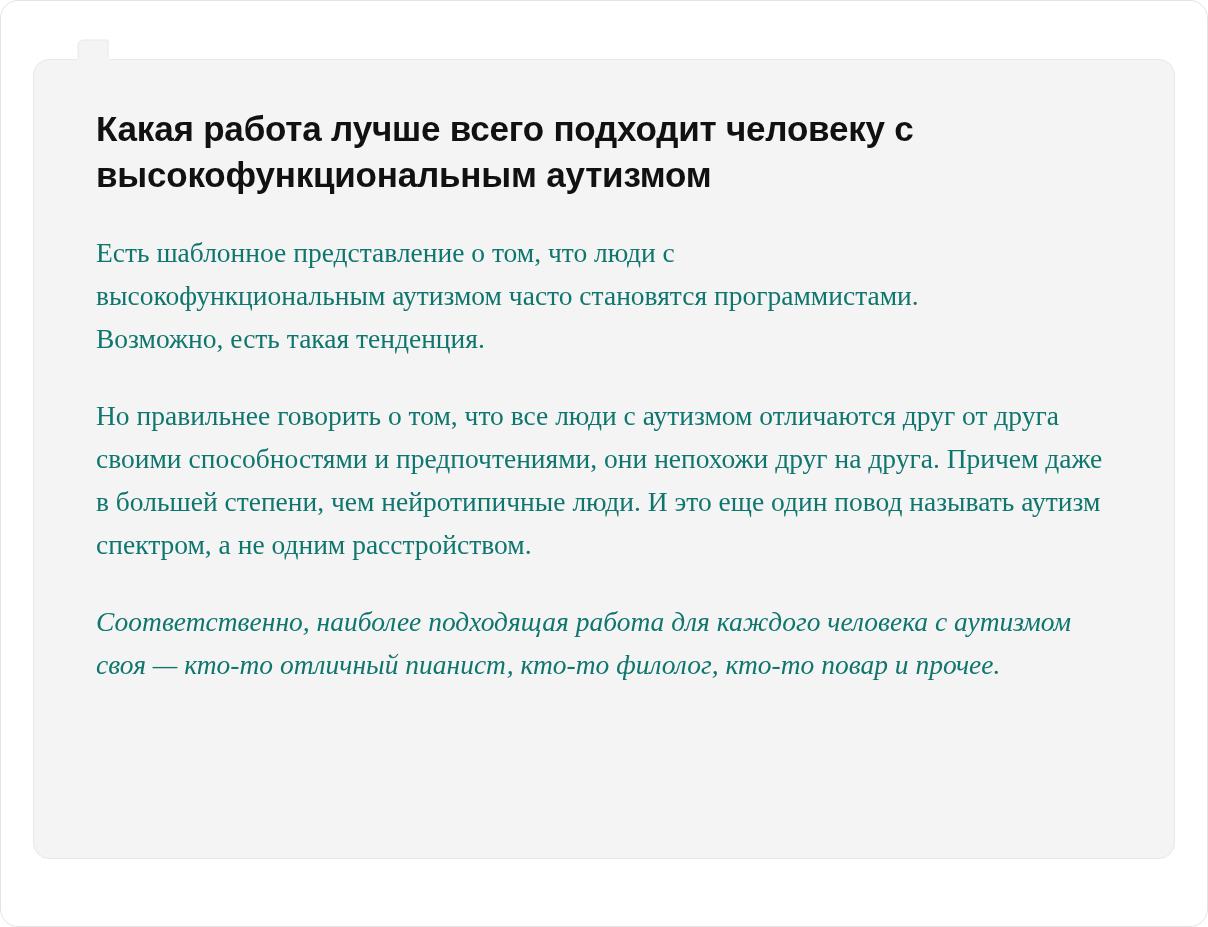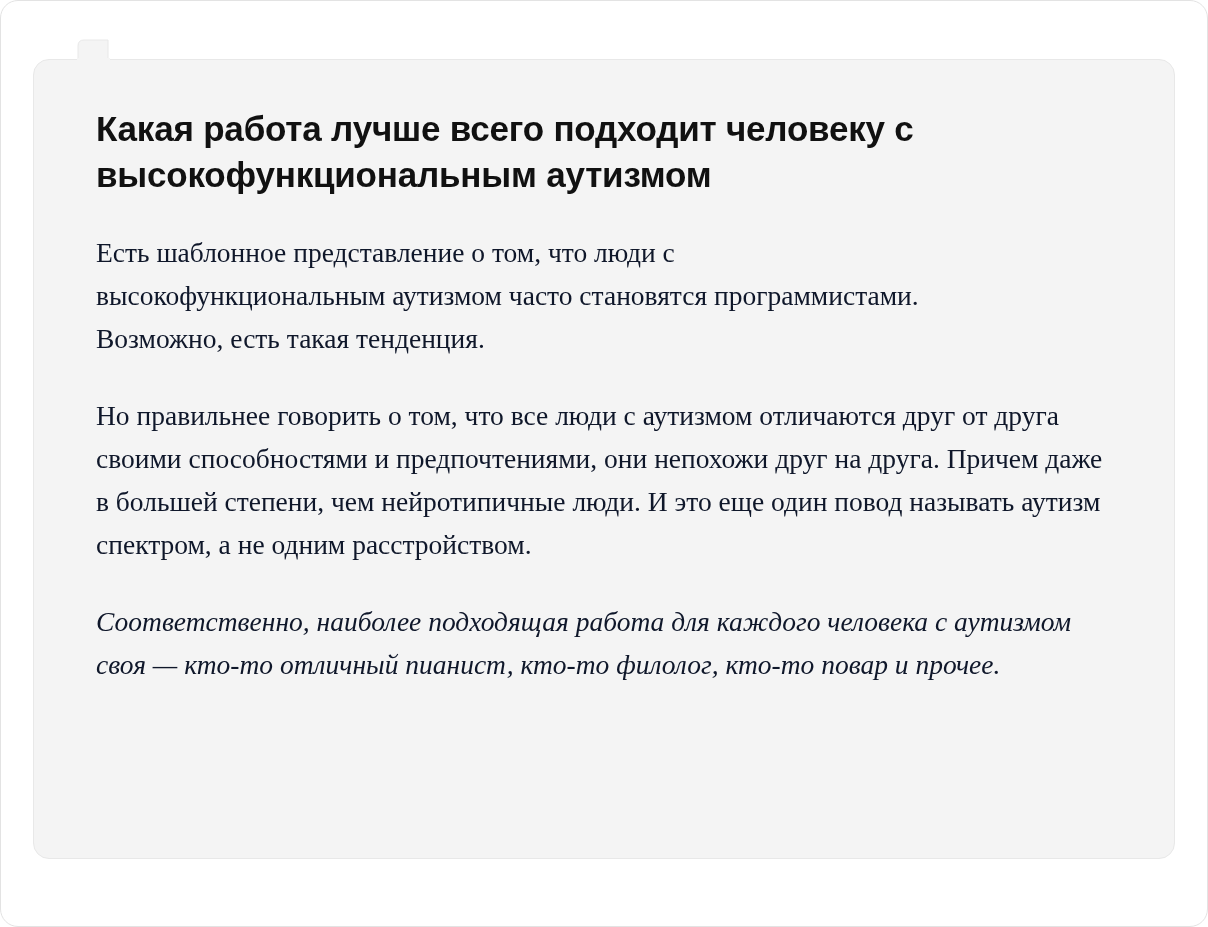--- a/index.html
+++ b/index.html
@@ -77,21 +77,21 @@
     letter-spacing: -0.2px;
     color: #111111;
     max-width: 980px;
   }
 
   .bubble-body p {
     margin: 0 0 34px 0;
     font-family: "Liberation Serif", serif;
     font-size: 27.5px;
     line-height: 1.56;
-    color: #0f172a;
+    color: #0f766e;
   }
   .bubble-body p:last-child {
     margin-bottom: 0;
     font-style: italic;
   }
   .para-narrow {
     max-width: 830px;
   }
   .para-wide {
     max-width: 1030px;

